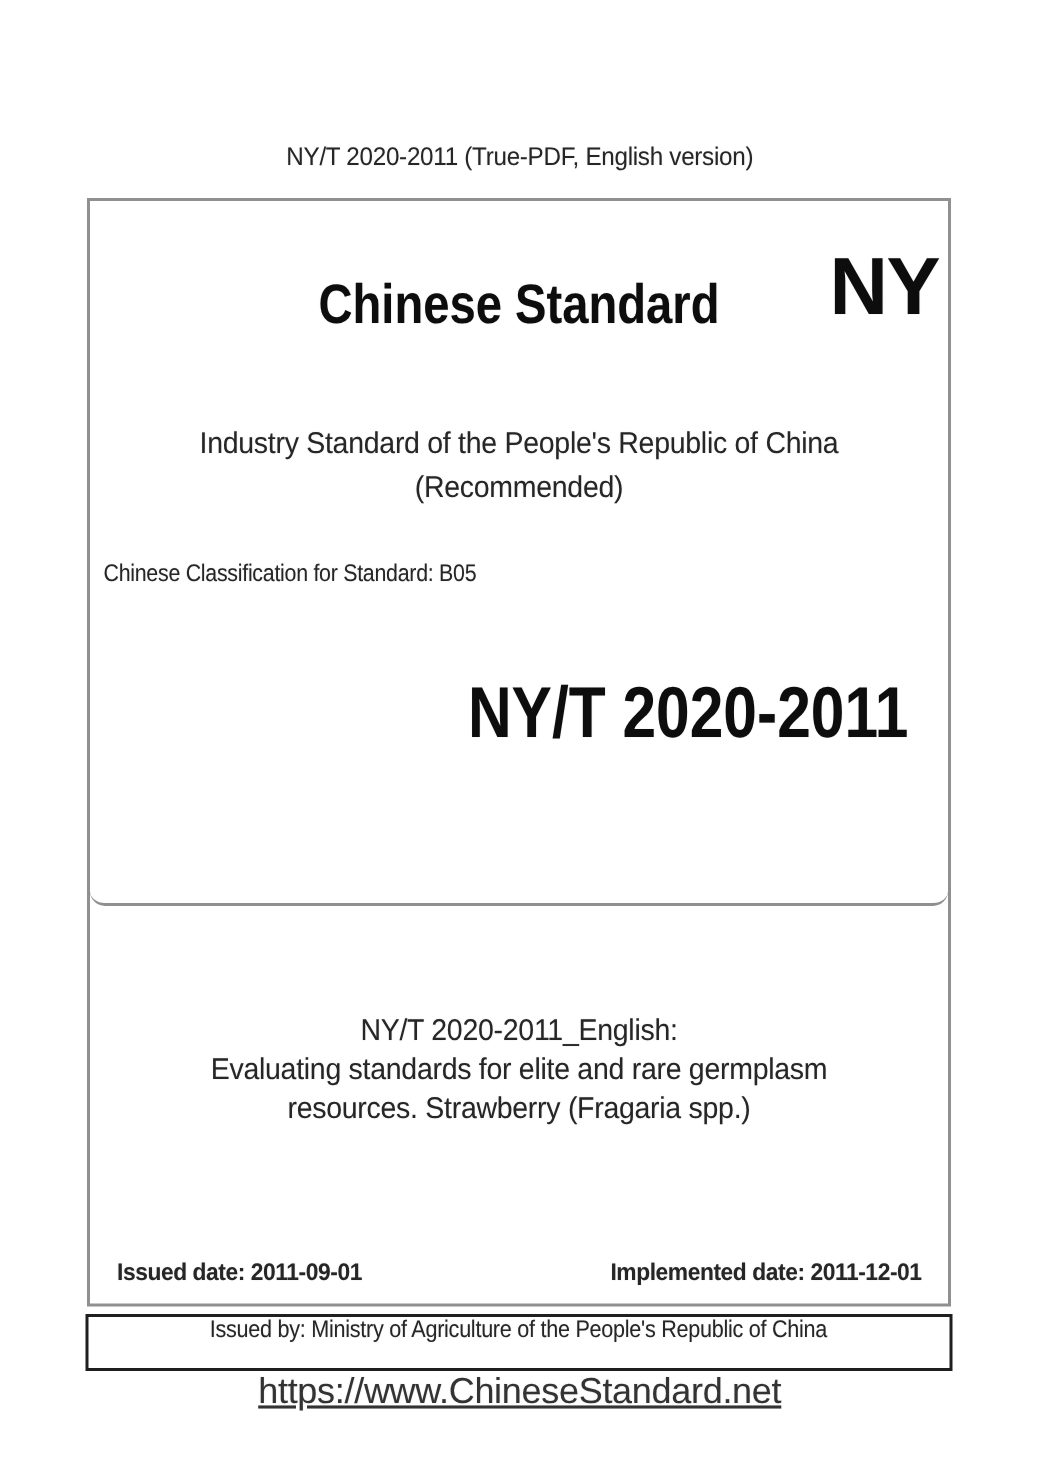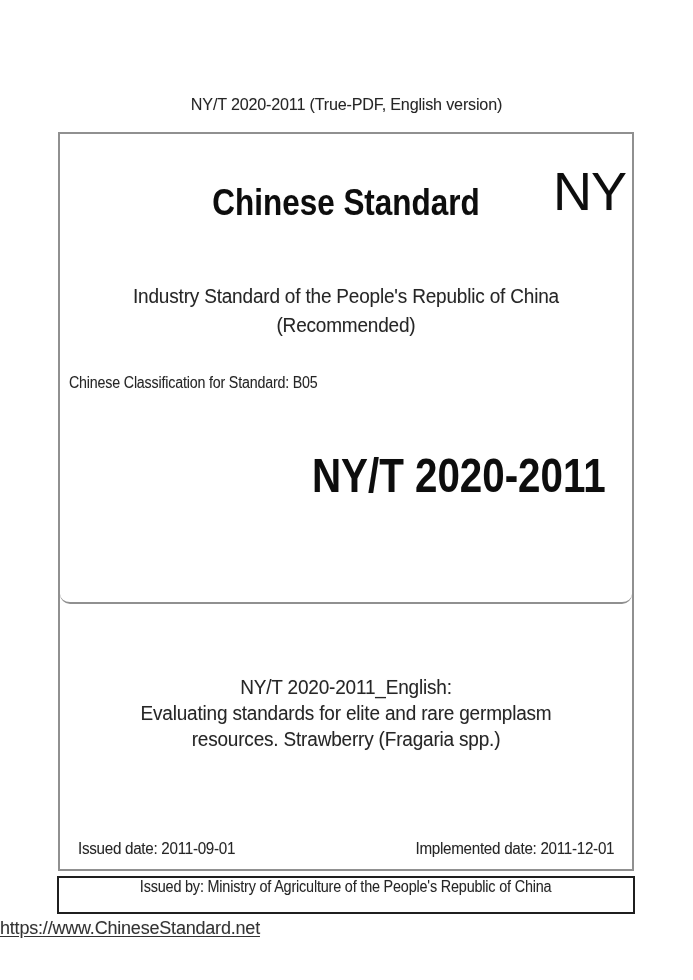--- a/index.html
+++ b/index.html
@@ -71,21 +71,21 @@
     color: var(--heading-text);
     transform: scaleX(0.85);
     transform-origin: 50% 50%;
     white-space: nowrap;
   }
   .brand-code {
     position: absolute;
     top: 30px; right: 6px;
     font-size: 54px;
     line-height: 54px;
-    font-weight: normal;
+    font-weight: bold;
     color: var(--heading-text);
     letter-spacing: -1px;
   }
   .type-lines {
     position: absolute;
     top: 148px; left: 0; width: 100%;
     text-align: center;
     font-size: 20px;
     line-height: 29px;
     letter-spacing: -0.2px;
@@ -126,20 +126,21 @@
   }
   .dates-row {
     position: absolute;
     left: 0; right: 0; bottom: 10px;
     padding: 0 18px;
     display: flex;
     justify-content: space-between;
     font-size: 16px;
     line-height: 20px;
     letter-spacing: -0.3px;
+    font-weight: bold;
   }
   .dates-row .date-left { transform: scaleX(0.95); transform-origin: 0 50%; white-space: nowrap; }
   .dates-row .date-right { transform: scaleX(0.95); transform-origin: 100% 50%; white-space: nowrap; }
 
   
   .issued-box {
     position: absolute;
     left: 57px; top: 848px;
     width: 578px; height: 38px;
     border: 2px solid var(--issued-border);
@@ -153,21 +154,22 @@
   .issued-box span {
     transform: scaleX(0.9);
     transform-origin: 50% 50%;
     white-space: nowrap;
   }
 
   
   .site-link-row {
     position: absolute;
     top: 889px; left: 0; width: 100%;
-    font-size: 18px;
+    text-align: center;
+    font-size: 24px;
     line-height: 22px;
     letter-spacing: -0.2px;
   }
   .site-link {
     color: var(--link);
     text-decoration: underline;
     text-underline-offset: 2px;
   }
 </style>
 </head>

